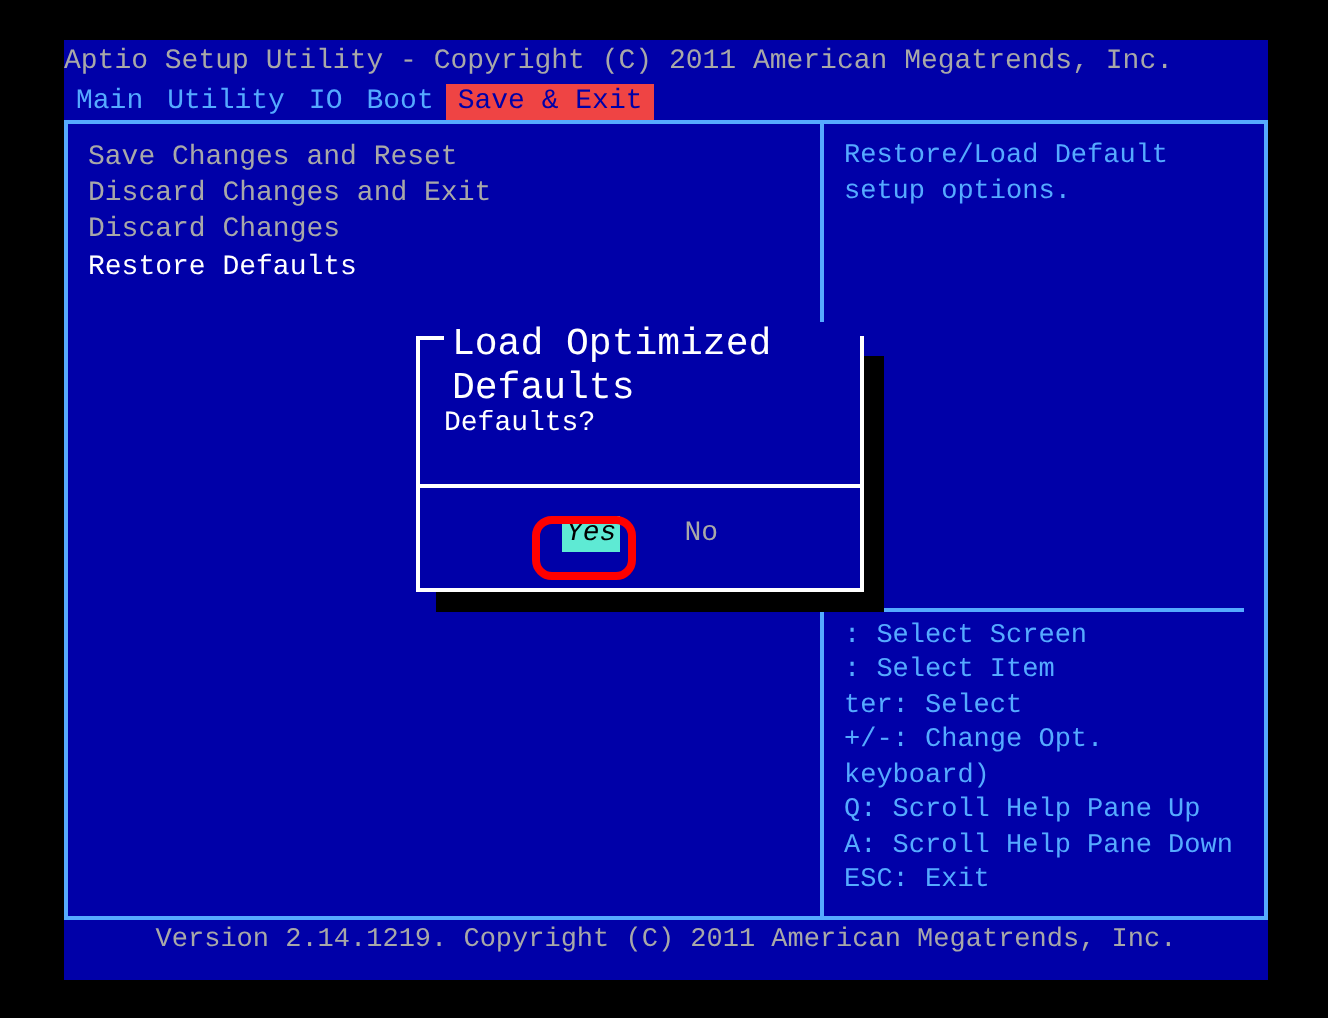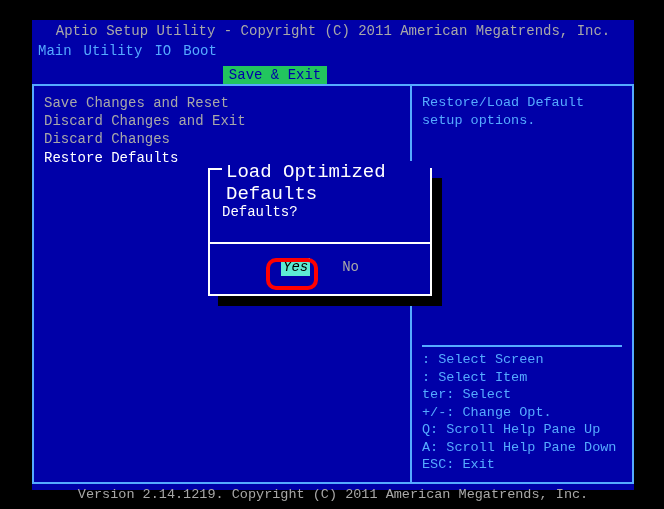--- a/index.html
+++ b/index.html
@@ -14,38 +14,36 @@
   }
   .bios-frame {
     position: absolute;
     left: 32px;
     top: 20px;
     width: 602px;
     height: 470px;
     background: #0000A8;
   }
   .header {
-    text-align: center;
-    color: #A8A8A8;
-    padding: 3px 12px;
+    color: #A8A8A8;
+    padding: 3px 0;
     font-size: 14px;
   }
   .tabs {
     display: flex;
     gap: 0;
     color: #55AAFF;
     font-size: 14px;
   }
   .tab {
     padding: 1px 6px;
   }
   .tab.active {
-    background: #22c55e;
+    background: #ef4444;
     color: #0000A8;
-    margin-top: 24px;
   }
   .panels {
     display: flex;
     position: relative;
     border-top: 2px solid #55AAFF;
     border-bottom: 2px solid #55AAFF;
     height: 400px;
   }
   .left-panel {
     flex: 0 0 380px;
@@ -174,20 +172,21 @@
     <div class="right-panel">
       <div class="help-block">
         <div>Restore/Load Default</div>
         <div>setup options.</div>
       </div>
       <div class="legend-block">
         <div>: Select Screen</div>
         <div>: Select Item</div>
         <div>ter: Select</div>
         <div>+/-: Change Opt.</div>
+        <div>keyboard)</div>
         <div>Q: Scroll Help Pane Up</div>
         <div>A: Scroll Help Pane Down</div>
         <div>ESC: Exit</div>
       </div>
     </div>
   </div>
 
   <div class="footer">Version 2.14.1219. Copyright (C) 2011 American Megatrends, Inc.</div>
 </div>
 

